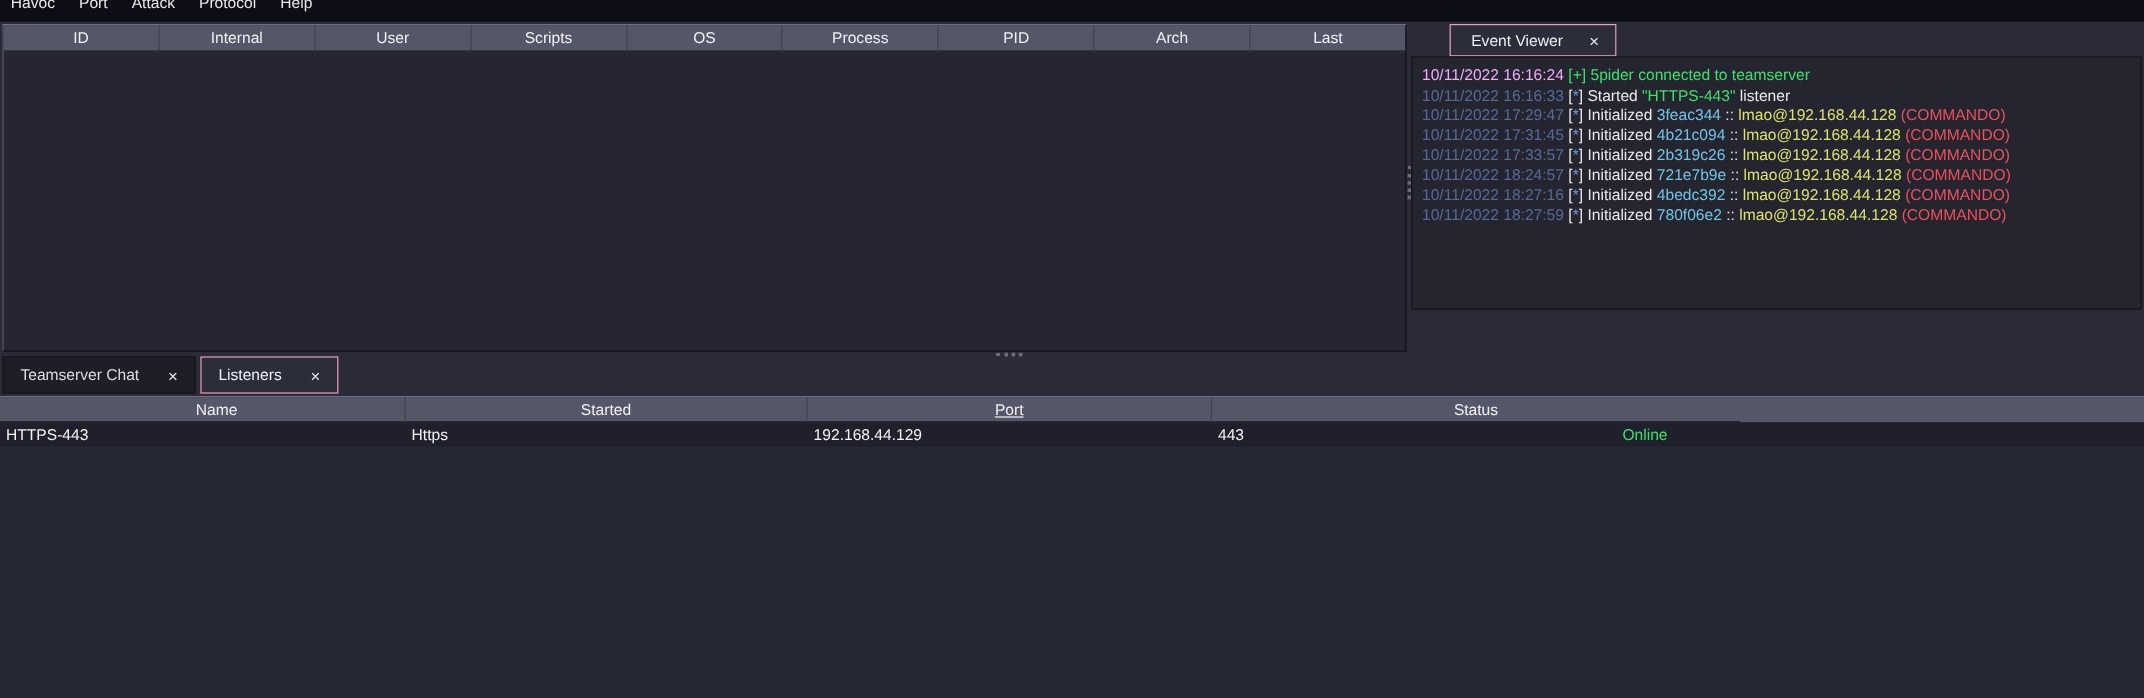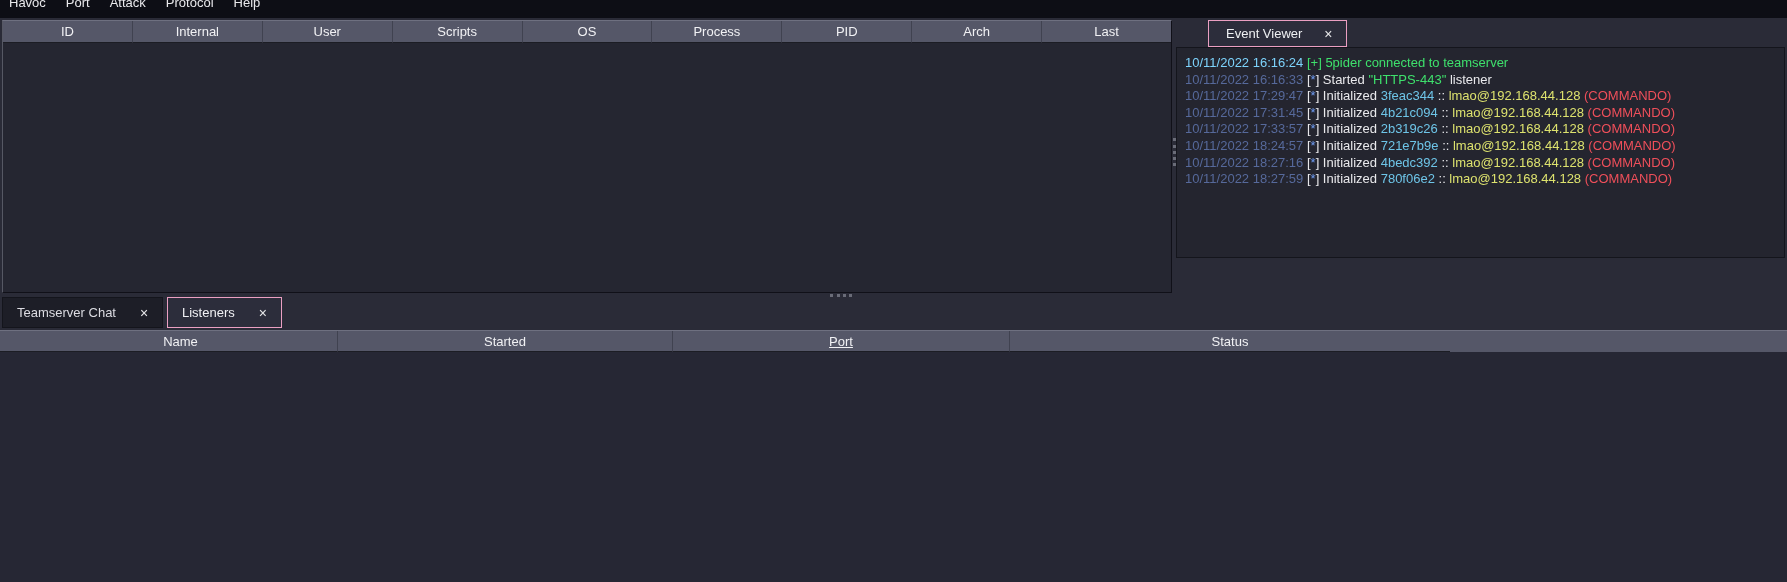--- a/index.html
+++ b/index.html
@@ -78,21 +78,21 @@
   </div>
 
   <div class="vgrip"></div>
 
   <div class="ev-tab">
     <span>Event Viewer</span>
     <span class="close">×</span>
   </div>
 
   <div class="ev-panel">
-      <div class="log-line"><span style="color: #7dd3fc;">10/11/2022 16:16:24 </span><span style="color: rgb(62, 224, 108);">[+]</span><span style="color: rgb(62, 224, 108);"> 5pider connected to teamserver</span></div>
+      <div class="log-line"><span style="color: #f0abfc;">10/11/2022 16:16:24 </span><span style="color: rgb(62, 224, 108);">[+]</span><span style="color: rgb(62, 224, 108);"> 5pider connected to teamserver</span></div>
       <div class="log-line"><span style="color: rgb(86, 105, 155);">10/11/2022 16:16:33 </span><span style="color: rgb(233, 233, 236);">[</span><span style="color: rgb(111, 155, 240);">*</span><span style="color: rgb(233, 233, 236);">] </span><span style="color: rgb(233, 233, 236);">Started </span><span style="color: rgb(62, 224, 108);">"HTTPS-443"</span><span style="color: rgb(233, 233, 236);"> listener</span></div>
       <div class="log-line"><span style="color: rgb(86, 105, 155);">10/11/2022 17:29:47 </span><span style="color: rgb(233, 233, 236);">[</span><span style="color: rgb(111, 155, 240);">*</span><span style="color: rgb(233, 233, 236);">] </span><span style="color: rgb(233, 233, 236);">Initialized </span><span style="color: rgb(110, 197, 232);">3feac344</span><span style="color: rgb(233, 233, 236);"> :: </span><span style="color: rgb(221, 226, 110);">lmao@192.168.44.128 </span><span style="color: rgb(239, 79, 90);">(COMMANDO)</span></div>
       <div class="log-line"><span style="color: rgb(86, 105, 155);">10/11/2022 17:31:45 </span><span style="color: rgb(233, 233, 236);">[</span><span style="color: rgb(111, 155, 240);">*</span><span style="color: rgb(233, 233, 236);">] </span><span style="color: rgb(233, 233, 236);">Initialized </span><span style="color: rgb(110, 197, 232);">4b21c094</span><span style="color: rgb(233, 233, 236);"> :: </span><span style="color: rgb(221, 226, 110);">lmao@192.168.44.128 </span><span style="color: rgb(239, 79, 90);">(COMMANDO)</span></div>
       <div class="log-line"><span style="color: rgb(86, 105, 155);">10/11/2022 17:33:57 </span><span style="color: rgb(233, 233, 236);">[</span><span style="color: rgb(111, 155, 240);">*</span><span style="color: rgb(233, 233, 236);">] </span><span style="color: rgb(233, 233, 236);">Initialized </span><span style="color: rgb(110, 197, 232);">2b319c26</span><span style="color: rgb(233, 233, 236);"> :: </span><span style="color: rgb(221, 226, 110);">lmao@192.168.44.128 </span><span style="color: rgb(239, 79, 90);">(COMMANDO)</span></div>
       <div class="log-line"><span style="color: rgb(86, 105, 155);">10/11/2022 18:24:57 </span><span style="color: rgb(233, 233, 236);">[</span><span style="color: rgb(111, 155, 240);">*</span><span style="color: rgb(233, 233, 236);">] </span><span style="color: rgb(233, 233, 236);">Initialized </span><span style="color: rgb(110, 197, 232);">721e7b9e</span><span style="color: rgb(233, 233, 236);"> :: </span><span style="color: rgb(221, 226, 110);">lmao@192.168.44.128 </span><span style="color: rgb(239, 79, 90);">(COMMANDO)</span></div>
       <div class="log-line"><span style="color: rgb(86, 105, 155);">10/11/2022 18:27:16 </span><span style="color: rgb(233, 233, 236);">[</span><span style="color: rgb(111, 155, 240);">*</span><span style="color: rgb(233, 233, 236);">] </span><span style="color: rgb(233, 233, 236);">Initialized </span><span style="color: rgb(110, 197, 232);">4bedc392</span><span style="color: rgb(233, 233, 236);"> :: </span><span style="color: rgb(221, 226, 110);">lmao@192.168.44.128 </span><span style="color: rgb(239, 79, 90);">(COMMANDO)</span></div>
       <div class="log-line"><span style="color: rgb(86, 105, 155);">10/11/2022 18:27:59 </span><span style="color: rgb(233, 233, 236);">[</span><span style="color: rgb(111, 155, 240);">*</span><span style="color: rgb(233, 233, 236);">] </span><span style="color: rgb(233, 233, 236);">Initialized </span><span style="color: rgb(110, 197, 232);">780f06e2</span><span style="color: rgb(233, 233, 236);"> :: </span><span style="color: rgb(221, 226, 110);">lmao@192.168.44.128 </span><span style="color: rgb(239, 79, 90);">(COMMANDO)</span></div>
     </div>
 
   <div class="hgrip"></div>
@@ -108,15 +108,24 @@
       </div>
     </div>
 
   <div class="lt">
     <div class="lt-head">
         <div class="lt-th" style="width: 338px; padding-left: 24px;">Name</div>
         <div class="lt-th" style="width: 335px;">Started</div>
         <div class="lt-th" style="width: 337px; text-decoration: underline;">Port</div>
         <div class="lt-th" style="width: 440px;">Status</div>
       </div>
+    <div id="lt-body">
+        <div class="lt-row">
+          <div class="lt-td" style="width: 338px;">HTTPS-443</div>
+          <div class="lt-td" style="width: 335px;">Https</div>
+          <div class="lt-td" style="width: 337px;">192.168.44.129</div>
+          <div class="lt-td" style="width: 337px;">443</div>
+          <div class="lt-td" style="width: 440px; color: rgb(62, 224, 108);">Online</div>
+        </div>
+      </div>
   </div>
 
 </div>
 
 </body></html>

